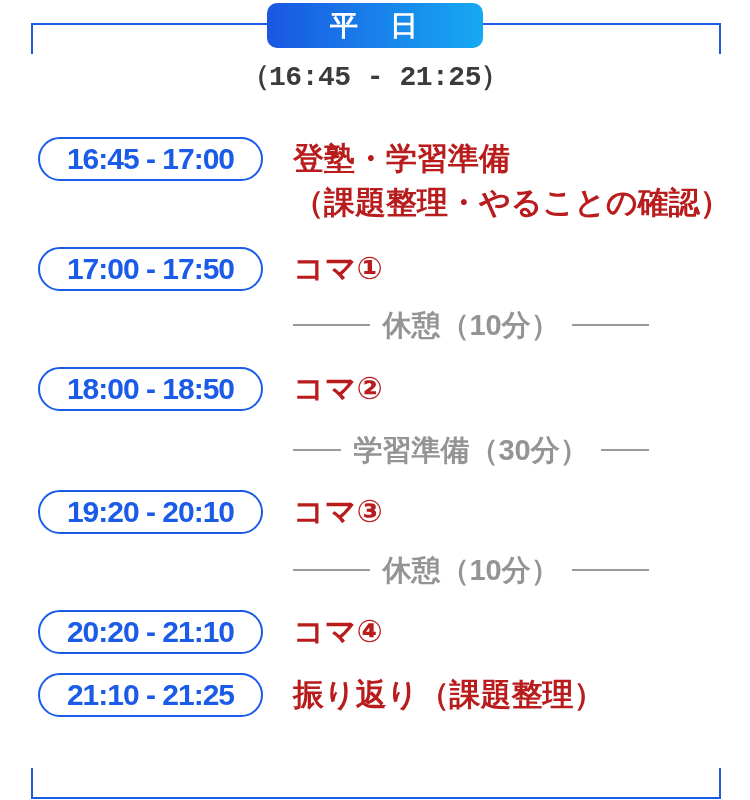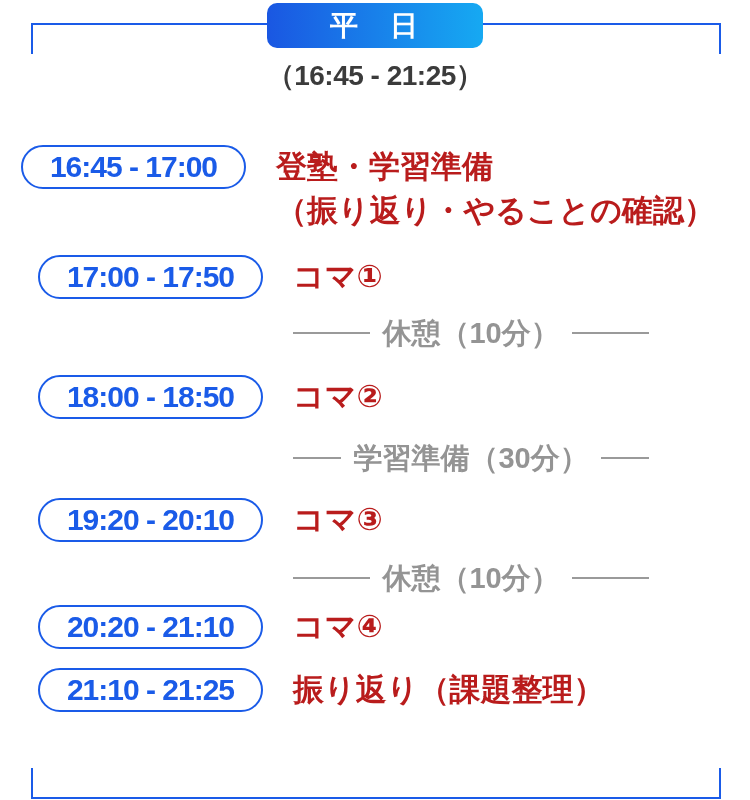--- a/index.html
+++ b/index.html
@@ -34,21 +34,21 @@
     z-index: 2;
   }
   .badge span {
     color: #ffffff; font-size: 28px; font-weight: bold; letter-spacing: 2px;
     line-height: 1;
   }
 
   .subtitle {
     position: absolute; left: 0; top: 57px; width: 750px;
     text-align: center;
-    color: #3b3b3b; font-size: 28px; font-weight: bold; letter-spacing: -0.5px;
+    color: #3b3b3b; font-size: 28px; font-weight: bold; letter-spacing: -0.5px; font-family: Liberation Mono, monospace;
   }
 
   
   .rows { position: absolute; left: 38px; top: 137px; width: 660px; }
   .row.slot { display: flex; align-items: flex-start; }
   .pill {
     box-sizing: border-box; flex: none;
     width: 225px; height: 44px; border: 2.5px solid #1a5be8; border-radius: 999px;
     display: flex; align-items: center; justify-content: center;
   }
@@ -66,28 +66,28 @@
     box-sizing: border-box; margin-left: 255px; width: 356px; height: 44px;
     display: flex; align-items: center; gap: 12px;
   }
   .bline { flex: 1; height: 2px; background: #9a9a9a; }
   .break-label {
     color: #949494; font-size: 29px; font-weight: bold; line-height: 1;
     white-space: nowrap;
   }
 
   
-  .rows > .row:nth-child(1) { margin-top: 8px; justify-content: center; }
+  .rows > .row:nth-child(1) { margin-top: 0; }
   .rows > .row:nth-child(2) { margin-top: 22px; }
   .rows > .row:nth-child(3) { margin-top: 12px; }
   .rows > .row:nth-child(4) { margin-top: 20px; }
   .rows > .row:nth-child(5) { margin-top: 17px; }
   .rows > .row:nth-child(6) { margin-top: 18px; }
   .rows > .row:nth-child(7) { margin-top: 14px; }
-  .rows > .row:nth-child(8) { margin-top: 5px; }
+  .rows > .row:nth-child(8) { margin-top: 18px; }
   .rows > .row:nth-child(9) { margin-top: 19px; }
 </style>
 </head>
 <body>
 
 <div class="page">
   <div class="frame-top"></div>
   <div class="frame-bottom"></div>
 
   <div class="badge">
@@ -96,21 +96,21 @@
 
   <div class="subtitle">（16:45 - 21:25）</div>
 
   <div class="rows">
       <div class="row slot">
     <div class="pill">
       <span class="pill-label">16:45 - 17:00</span>
     </div>
     <div class="slot-text">
       <div class="slot-title">登塾・学習準備</div>
-      <div class="slot-subtitle">（振り返り・やることの確認）</div>
+      <div class="slot-subtitle">（課題整理・やることの確認）</div>
     </div>
   </div>
       <div class="row slot">
     <div class="pill">
       <span class="pill-label">17:00 - 17:50</span>
     </div>
     <div class="slot-text">
       <div class="slot-title">コマ①</div>
 
     </div>

